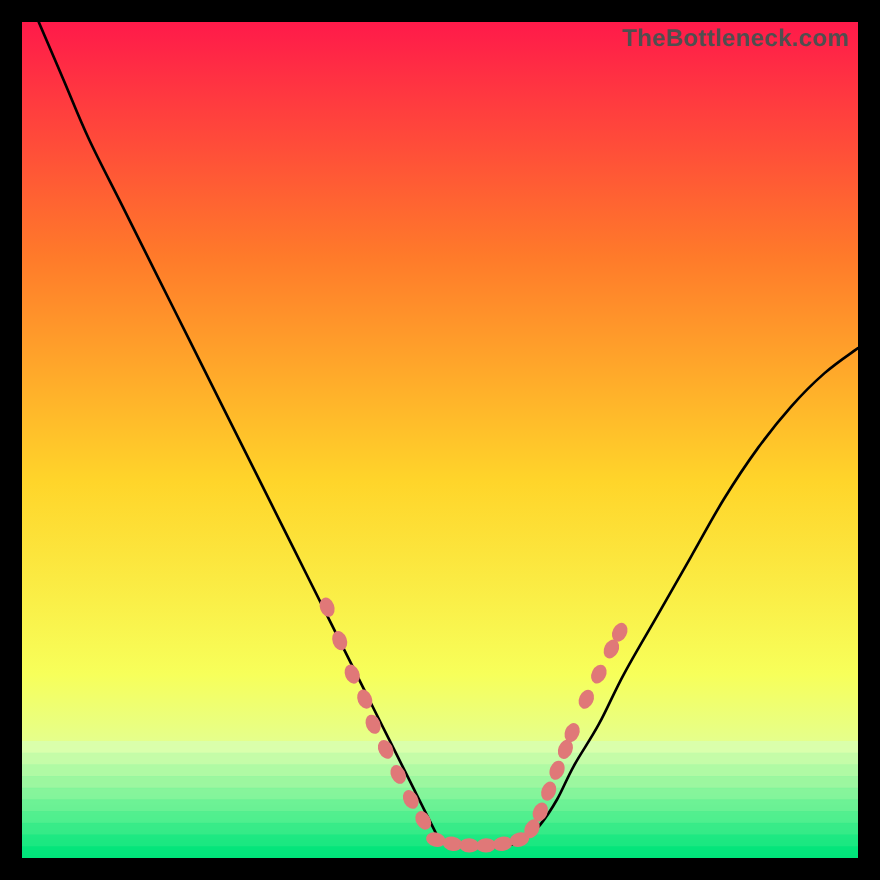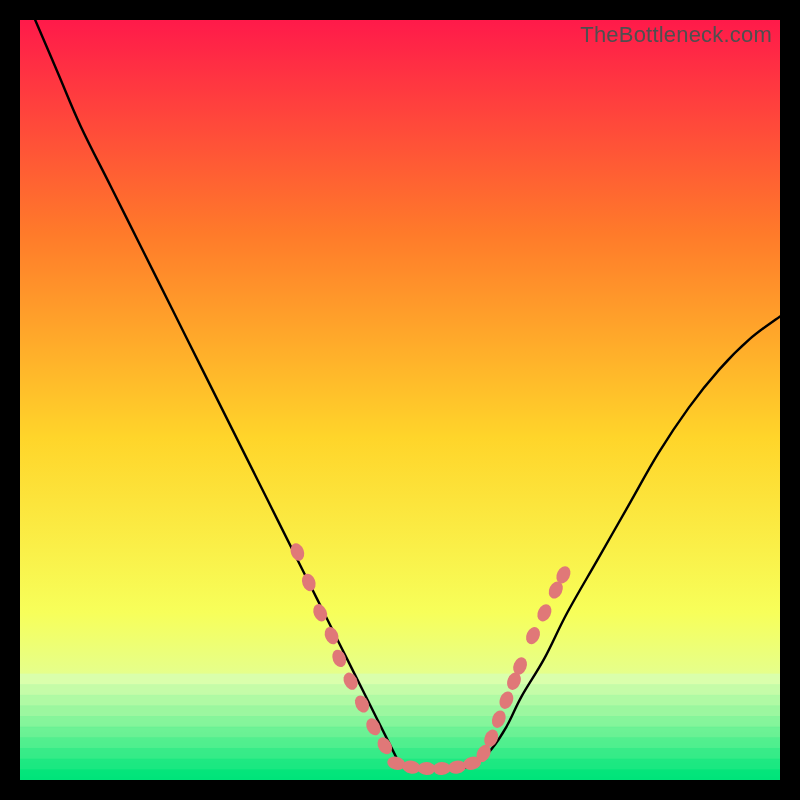--- a/index.html
+++ b/index.html
@@ -25,21 +25,21 @@
     top: 0;
     width: 760px;
     height: 760px;
   }
   .watermark {
     position: absolute;
     top: 2px;
     right: 8px;
     color: #4f4f4f;
     font-size: 22px;
-    font-weight: 400;
+    font-weight: 700;
     letter-spacing: 0.2px;
     z-index: 50;
     user-select: none;
   }
   svg {
     display: block;
   }
 </style>
 </head>
 <body>

